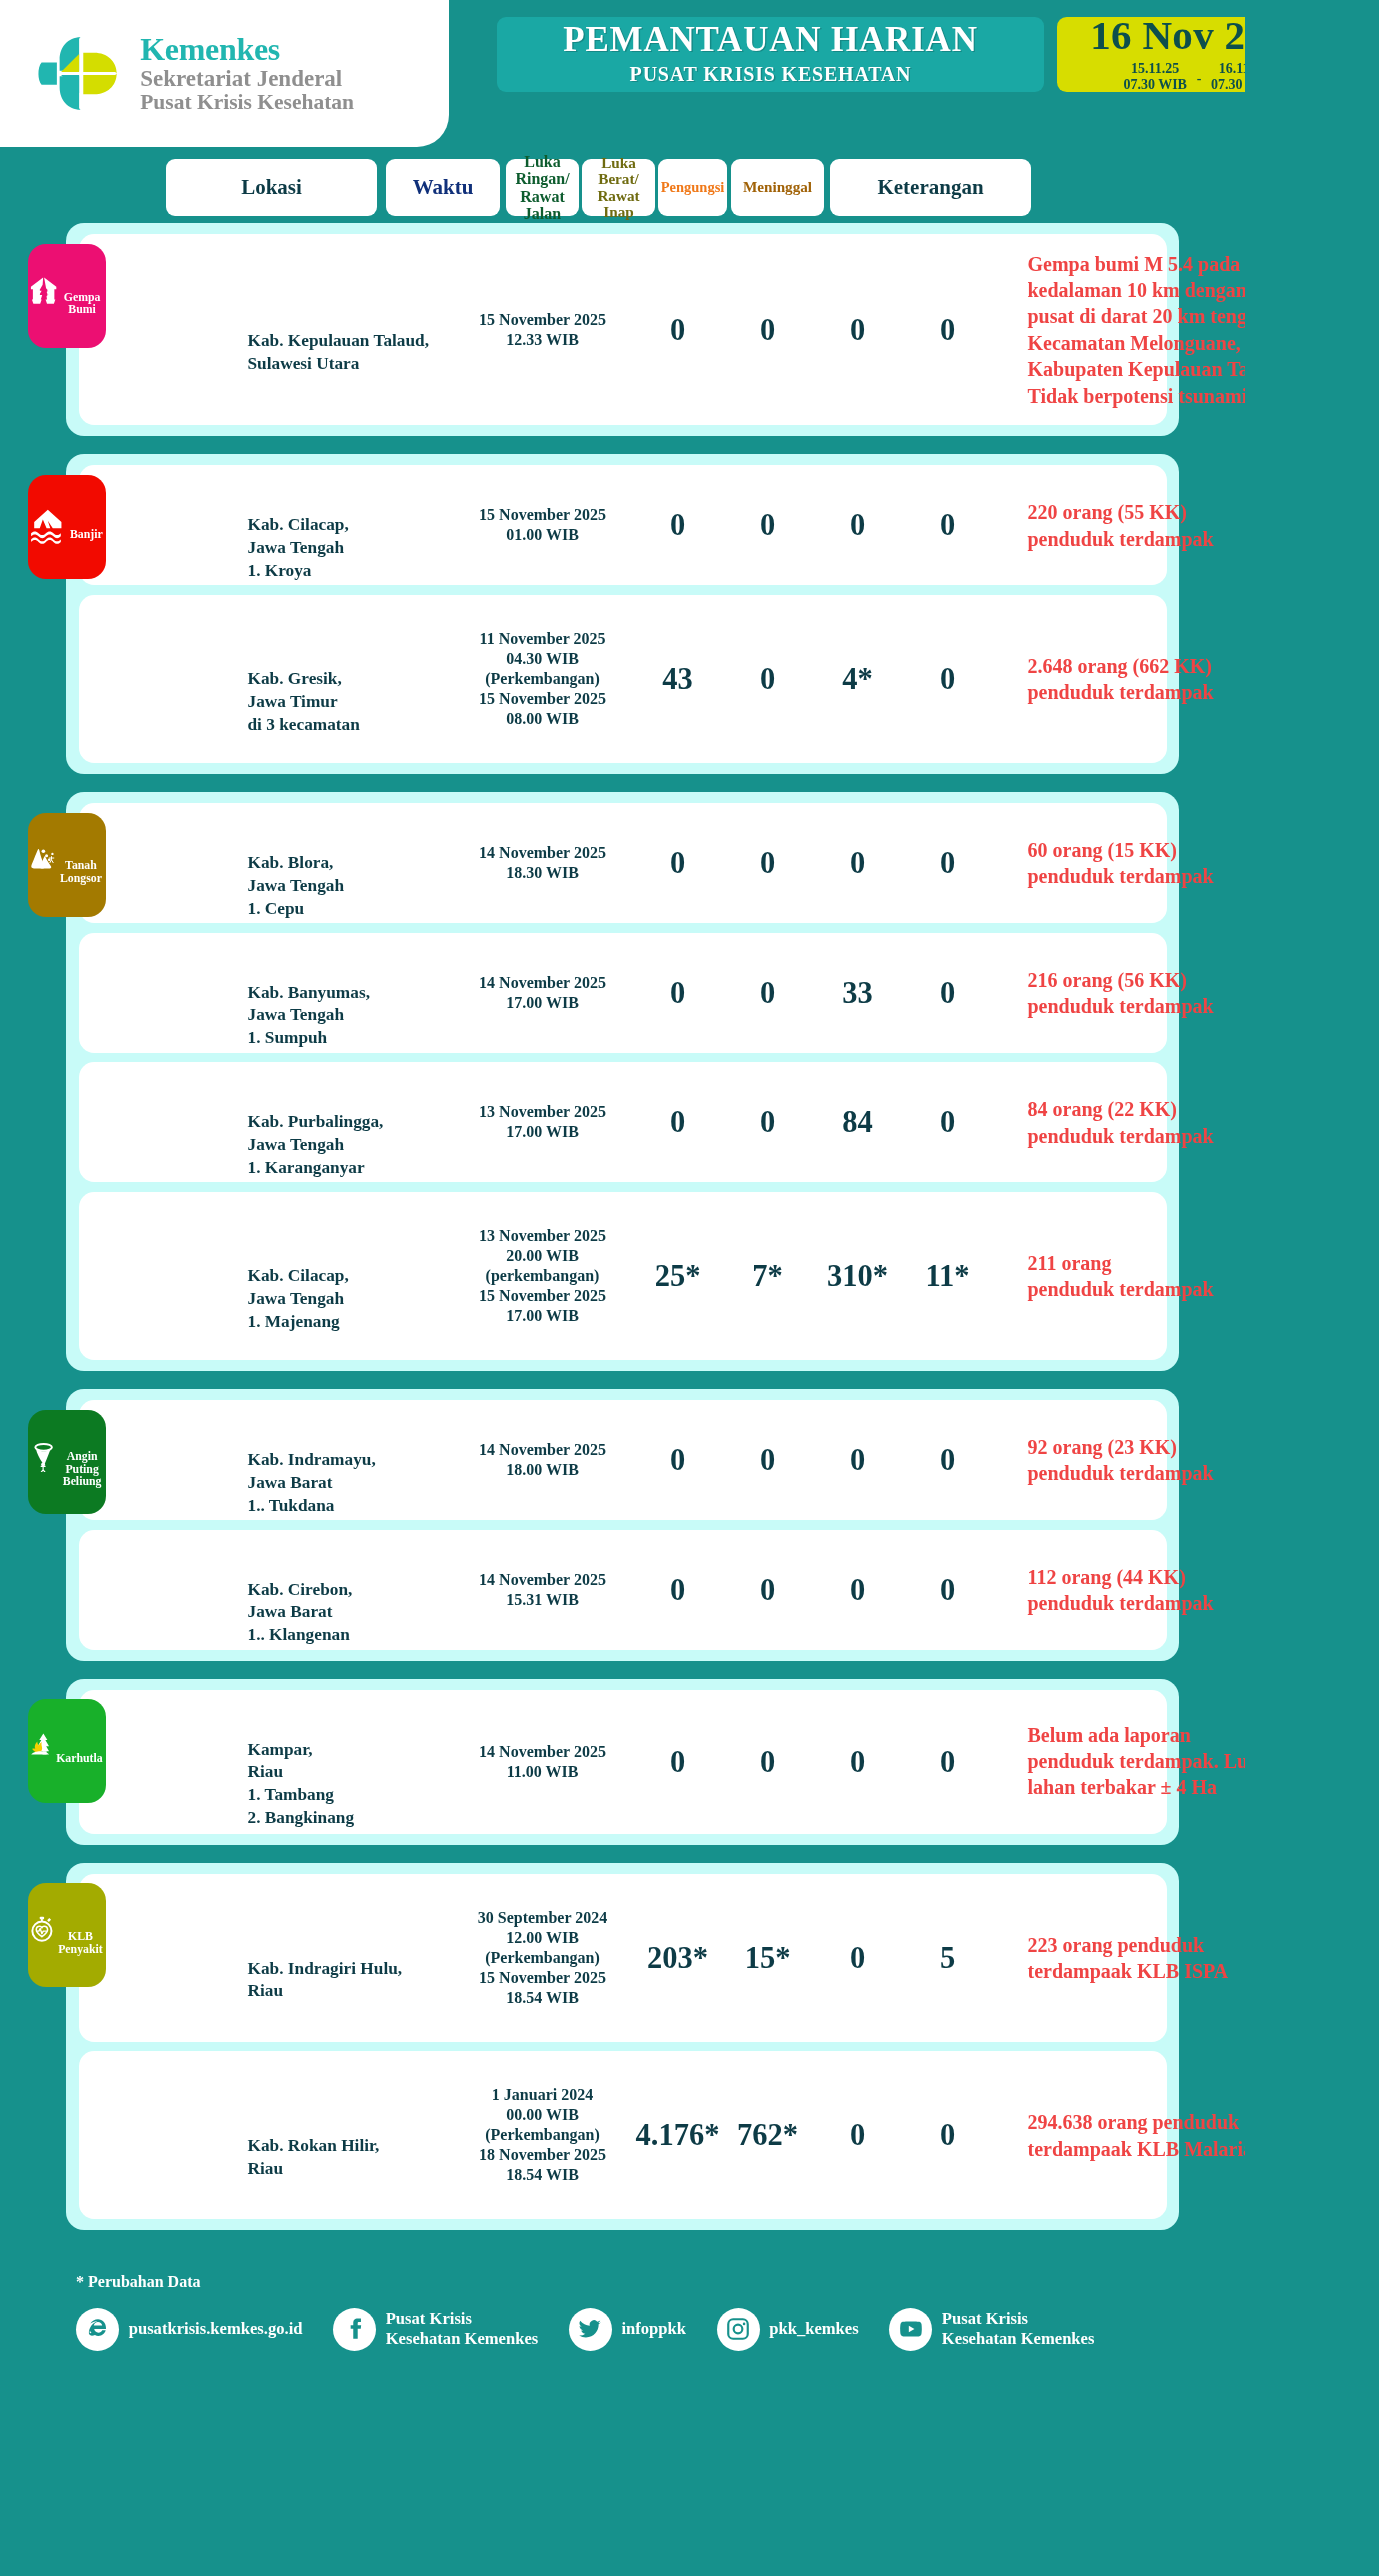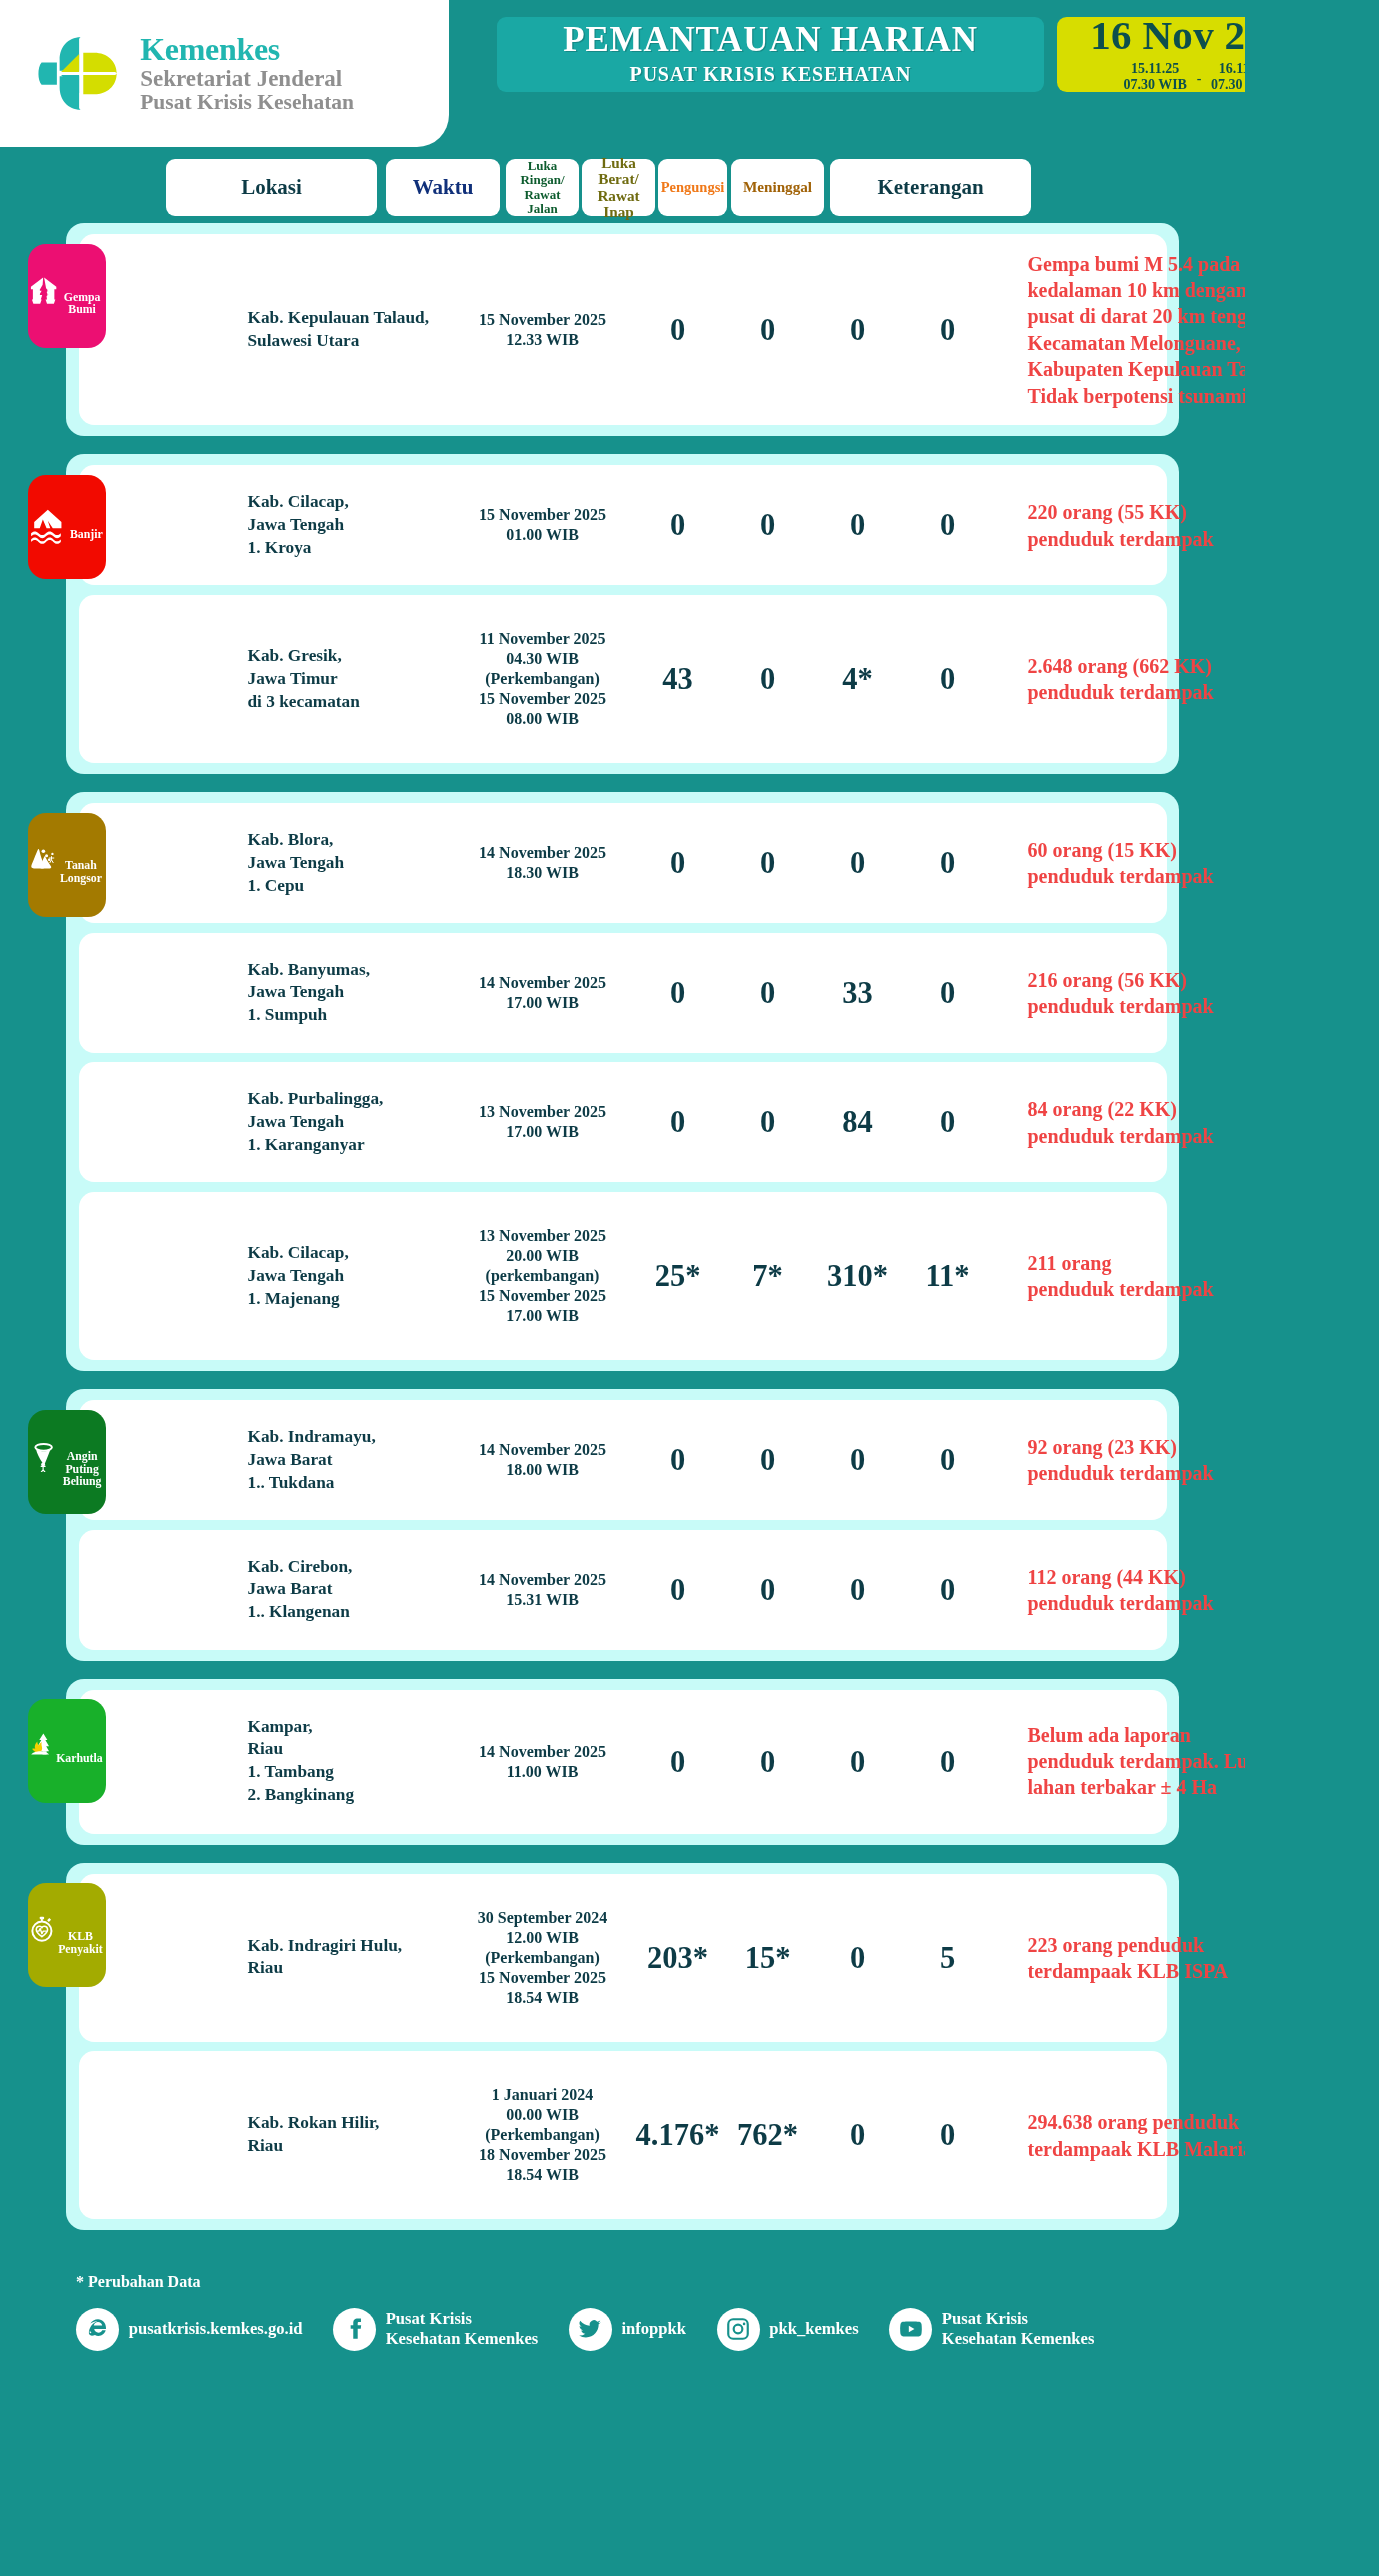--- a/index.html
+++ b/index.html
@@ -131,21 +131,21 @@
   }
   .badge .bicon { width: 51px; height: 51px; }
   .badge .blabel {
     font-size: 11.8px; font-weight: bold;
     text-align: center; line-height: 1.05;
     margin-top: 4.8px;
     padding: 0 2.8px;
   }
 
   .cell { position: absolute; top: 50%; transform: translateY(-50%); }
-  .c-lokasi   { left: 169px; width: 208px; text-align: left; }
+  .c-lokasi   { left: 169px; width: 208px; text-align: left; margin-top: 23px; }
   .c-waktu    { left: 374px; width: 180px; text-align: center; }
   .c-lr       { left: 554px; width: 90px; text-align: center; }
   .c-lb       { left: 644px; width: 90px; text-align: center; }
   .c-peng     { left: 734px; width: 90px; text-align: center; }
   .c-mening   { left: 824px; width: 90px; text-align: center; }
   .c-ket      { left: 949px; width: 298px; text-align: left; }
 
   .txt-lokasi  { font-size: 17.3px; font-weight: bold; color: #0d3b46; line-height: 1.32; }
   .txt-waktu   { font-size: 16px; font-weight: bold; color: #0d3b46; line-height: 1.25; }
   .txt-num     { font-size: 30.5px; font-weight: bold; color: #0d3b46; line-height: 1; }
@@ -222,21 +222,21 @@
           <span>16.11.25</span><br>
           <span>07.30 WIB</span>
         </span>
       </span>
     </div>
   </div>
 
   <div class="colhead" id="colhead">
       <div class="ch" style="left: 166px; width: 211px; color: rgb(13, 59, 70); font-size: 21px;">Lokasi</div>
       <div class="ch" style="left: 386px; width: 114px; color: rgb(16, 48, 122); font-size: 21px;">Waktu</div>
-      <div class="ch" style="left: 506px; width: 73px; color: rgb(13, 92, 46); font-size: 13px;">Luka Ringan/<br>Rawat Jalan</div>
+      <div class="ch" style="left: 506px; width: 73px; color: rgb(13, 92, 46); font-size: 16px;">Luka Ringan/<br>Rawat Jalan</div>
       <div class="ch" style="left: 582px; width: 73px; color: rgb(111, 107, 16); font-size: 15.2px;">Luka Berat/<br>Rawat Inap</div>
       <div class="ch" style="left: 658px; width: 69px; color: rgb(240, 120, 24); font-size: 14.5px;">Pengungsi</div>
       <div class="ch" style="left: 731px; width: 93px; color: #a16207; font-size: 15.2px;">Meninggal</div>
       <div class="ch" style="left: 830px; width: 201px; color: rgb(13, 59, 70); font-size: 21px;">Keterangan</div>
     </div>
 
   <div id="groups">
       <div class="group">
         <div class="row" style="min-height: 191px;">
           <div class="badge" style="background: rgb(236, 15, 114);">

